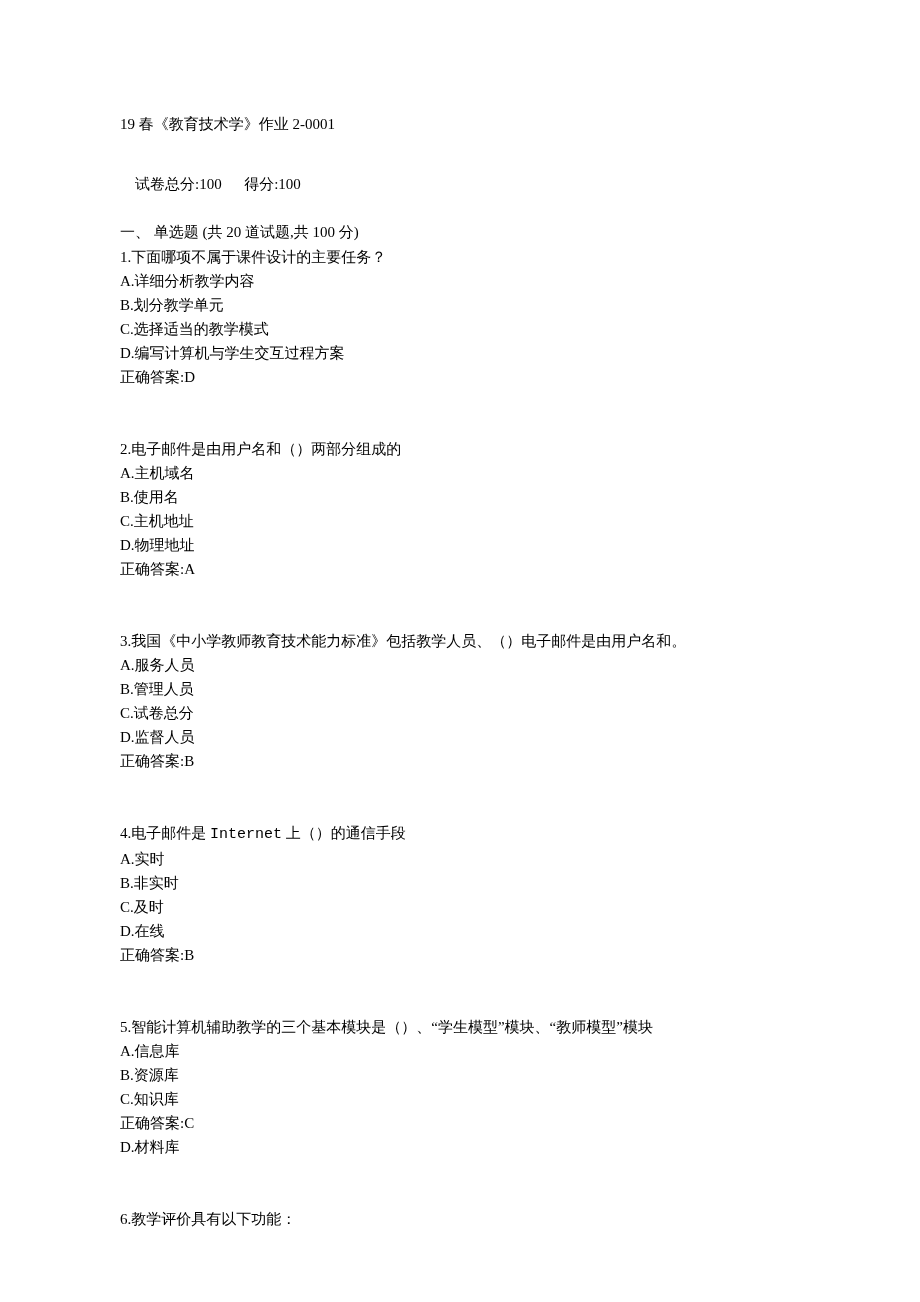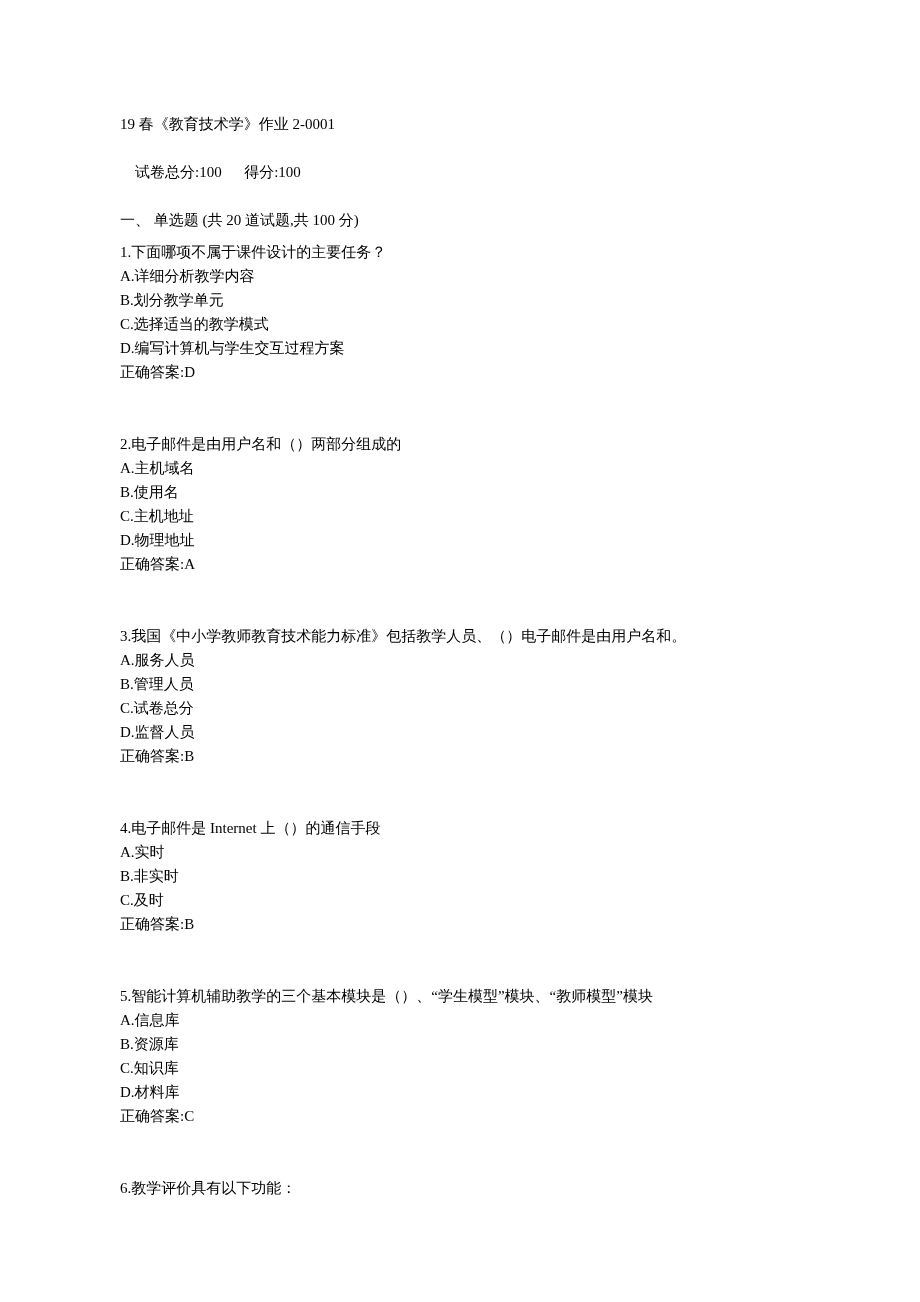--- a/index.html
+++ b/index.html
@@ -14,39 +14,39 @@
       line-height: 1.6;
       box-sizing: border-box;
     }
     .page {
       padding: 112px 120px 0 120px;
     }
     .line {
       white-space: pre-wrap;
     }
     .header-line {
-      margin-bottom: 0;
+      margin-bottom: 12px;
     }
     .meta-line {
       margin-bottom: 0;
     }
     .section-header {
-      margin-bottom: 8px;
+      margin-bottom: 1px;
     }
     .question-block {
       margin-bottom: 0;
     }
     .q-text {
       margin: 0;
     }
     .gap {
       height: 48px;
     }
     .internet-word {
-      font-family: Liberation Serif, serif;
+      font-family: Liberation Mono, monospace;
     }
   </style>
 </head>
 <body>
 
 <div class="page">
 
   <div class="line header-line">19 春《教育技术学》作业 2-0001</div>
 
   <div class="line meta-line">
@@ -86,32 +86,33 @@
     <div class="line q-text"><span>正确答案:</span><span>B</span></div>
   </div>
 
   <div class="gap"></div>
 
   <div class="question-block">
     <div class="line q-text"><span>4.</span><span>电子邮件是 </span><span class="internet-word">Internet</span><span> 上（）的通信手段</span></div>
     <div class="line q-text"><span>A.</span><span>实时</span></div>
     <div class="line q-text"><span>B.</span><span>非实时</span></div>
     <div class="line q-text"><span>C.</span><span>及时</span></div>
+    <div class="line q-text"><span>D.</span><span>在线</span></div>
     <div class="line q-text"><span>正确答案:</span><span>B</span></div>
   </div>
 
   <div class="gap"></div>
 
   <div class="question-block">
     <div class="line q-text"><span>5.</span><span>智能计算机辅助教学的三个基本模块是（）、“学生模型”模块、“教师模型”模块</span></div>
     <div class="line q-text"><span>A.</span><span>信息库</span></div>
     <div class="line q-text"><span>B.</span><span>资源库</span></div>
     <div class="line q-text"><span>C.</span><span>知识库</span></div>
+    <div class="line q-text"><span>正确答案:</span><span>C</span></div>
     <div class="line q-text"><span>D.</span><span>材料库</span></div>
-    <div class="line q-text"><span>正确答案:</span><span>C</span></div>
   </div>
 
   <div class="gap"></div>
 
   <div class="question-block">
     <div class="line q-text"><span>6.</span><span>教学评价具有以下功能：</span></div>
   </div>
 
 </div>
 

